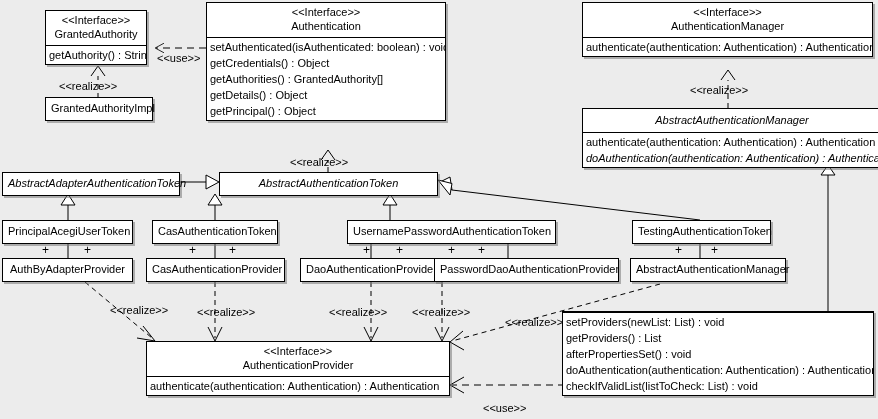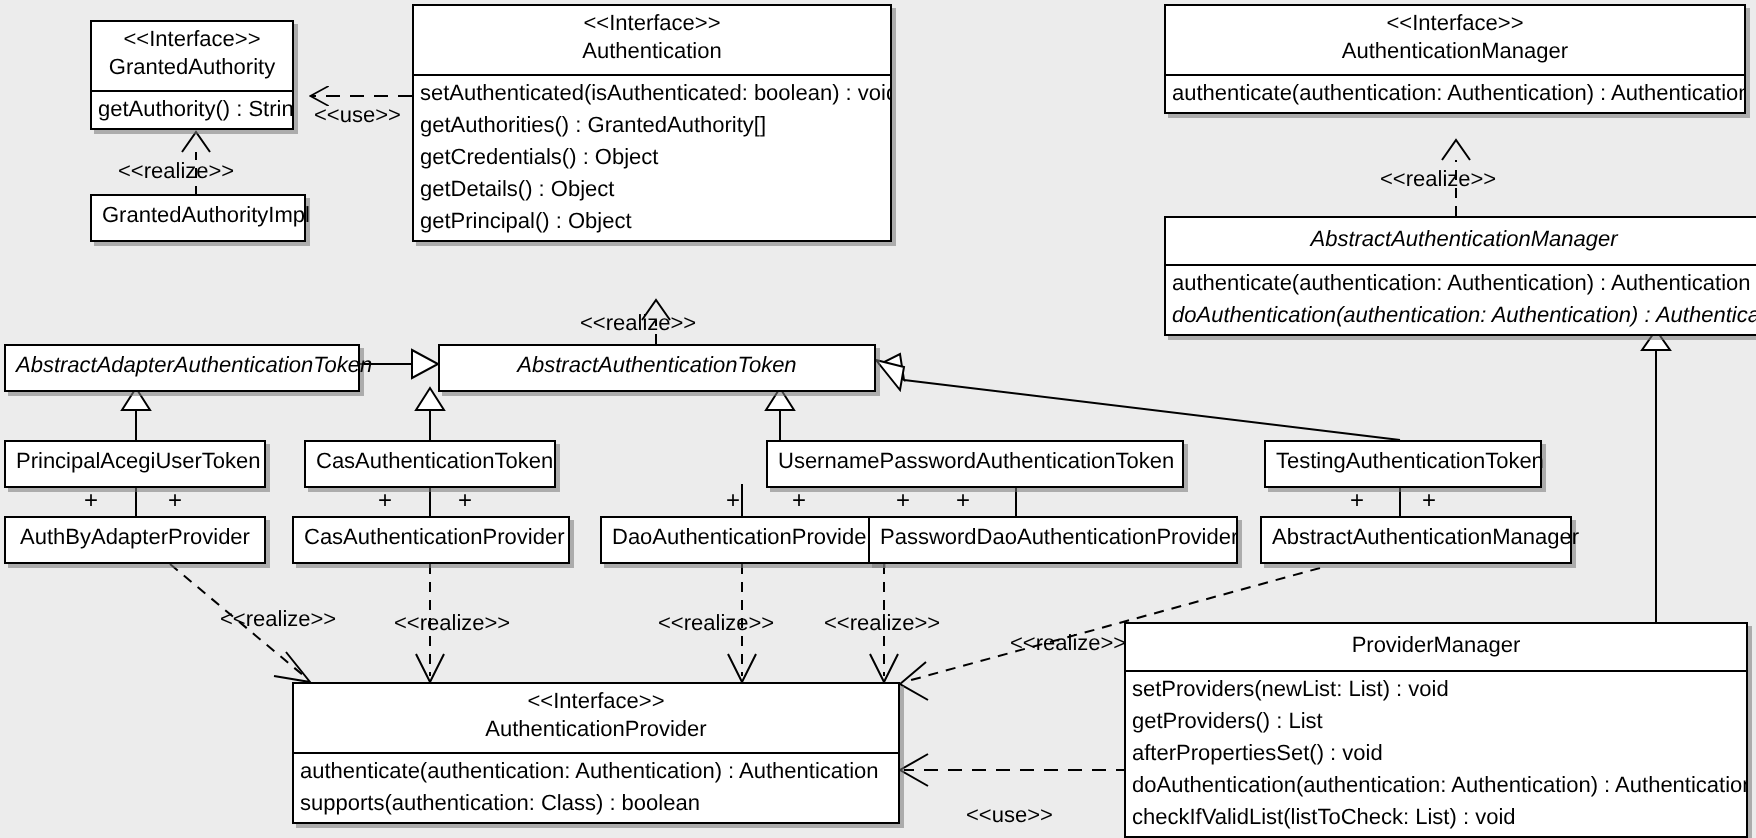--- a/index.html
+++ b/index.html
@@ -229,22 +229,22 @@
     </div>
   </div>
 
   <div class="uml-box" style="left:206px; top:2px; width:240px;">
     <div class="uml-head">
       <span class="stereotype">&lt;&lt;Interface&gt;&gt;</span>
       <span class="cls-name">Authentication</span>
     </div>
     <div class="uml-sep uml-members">
       <span class="member">setAuthenticated(isAuthenticated: boolean) : void</span>
+      <span class="member">getCredentials() : Object</span>
       <span class="member">getAuthorities() : GrantedAuthority[]</span>
-      <span class="member">getCredentials() : Object</span>
       <span class="member">getDetails() : Object</span>
       <span class="member">getPrincipal() : Object</span>
     </div>
   </div>
 
   <div class="uml-box" style="left:582px; top:2px; width:291px;">
     <div class="uml-head">
       <span class="stereotype">&lt;&lt;Interface&gt;&gt;</span>
       <span class="cls-name">AuthenticationManager</span>
     </div>
@@ -280,21 +280,21 @@
       <span class="cls-name">PrincipalAcegiUserToken</span>
     </div>
   </div>
 
   <div class="uml-box simple" style="left:152px; top:220px; width:126px;">
     <div class="uml-head">
       <span class="cls-name">CasAuthenticationToken</span>
     </div>
   </div>
 
-  <div class="uml-box simple" style="left:347px; top:220px; width:209px;margin-left:36px;">
+  <div class="uml-box simple" style="left:347px; top:220px; width:209px;">
     <div class="uml-head">
       <span class="cls-name">UsernamePasswordAuthenticationToken</span>
     </div>
   </div>
 
   <div class="uml-box simple" style="left:632px; top:220px; width:139px;">
     <div class="uml-head">
       <span class="cls-name">TestingAuthenticationToken</span>
     </div>
   </div>
@@ -329,28 +329,24 @@
     </div>
   </div>
 
   <div class="uml-box" style="left:146px; top:341px; width:304px;">
     <div class="uml-head">
       <span class="stereotype">&lt;&lt;Interface&gt;&gt;</span>
       <span class="cls-name">AuthenticationProvider</span>
     </div>
     <div class="uml-sep uml-members">
       <span class="member">authenticate(authentication: Authentication) : Authentication</span>
-      <span class="member">supports(authentication: Class) : boolean</span>
     </div>
   </div>
 
   <div class="uml-box" style="left:562px; top:311px; width:312px;">
-    <div class="uml-head" style="padding-top:4px; padding-bottom:4px;">
-      <span class="cls-name">ProviderManager</span>
-    </div>
     <div class="uml-sep uml-members">
       <span class="member">setProviders(newList: List) : void</span>
       <span class="member">getProviders() : List</span>
       <span class="member">afterPropertiesSet() : void</span>
       <span class="member">doAuthentication(authentication: Authentication) : Authentication</span>
       <span class="member">checkIfValidList(listToCheck: List) : void</span>
     </div>
   </div>
 
   <span class="edge-label" style="left:157px; top:52px;">&lt;&lt;use&gt;&gt;</span>

